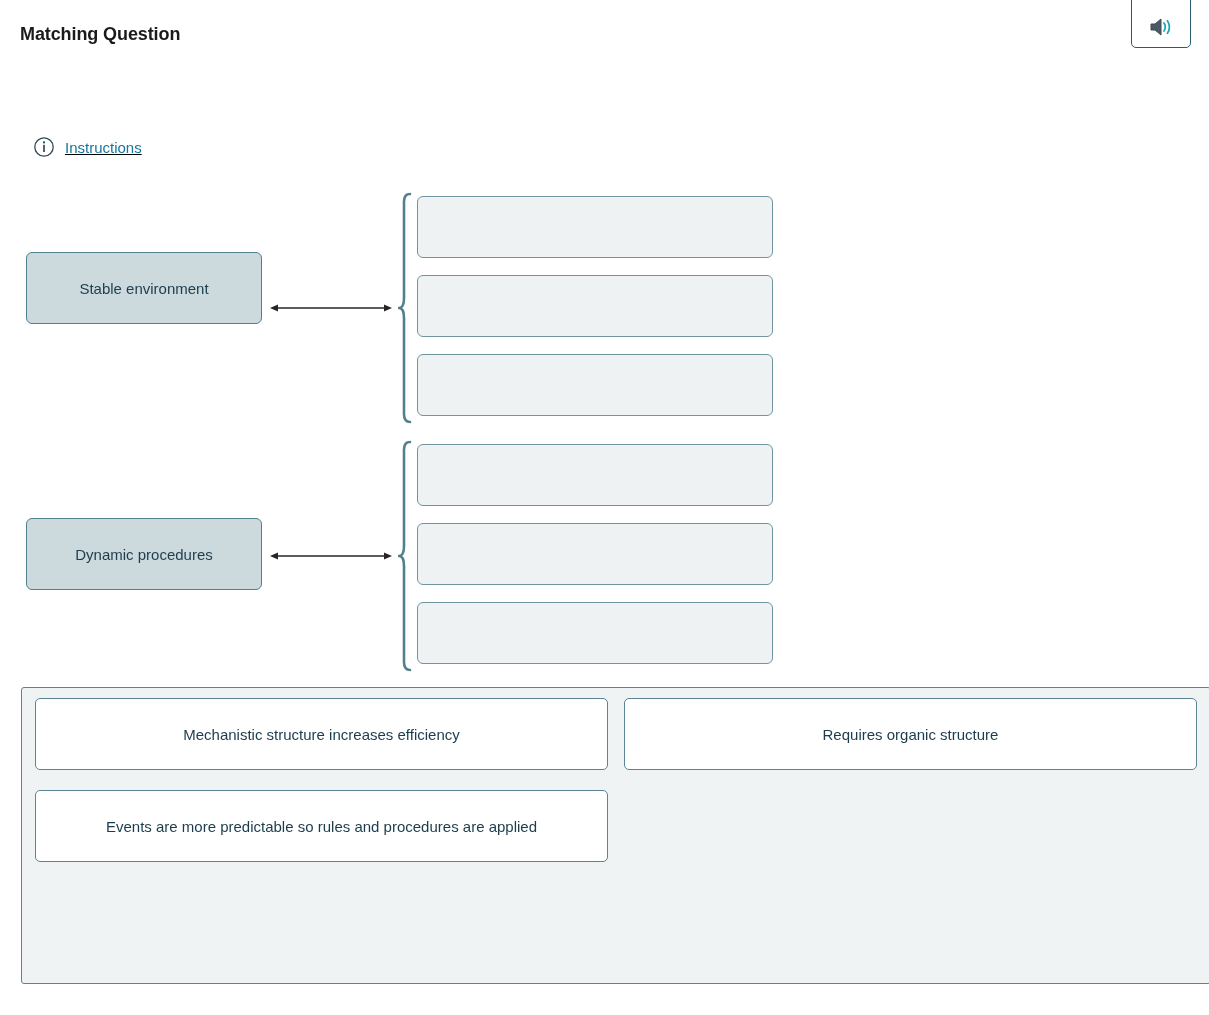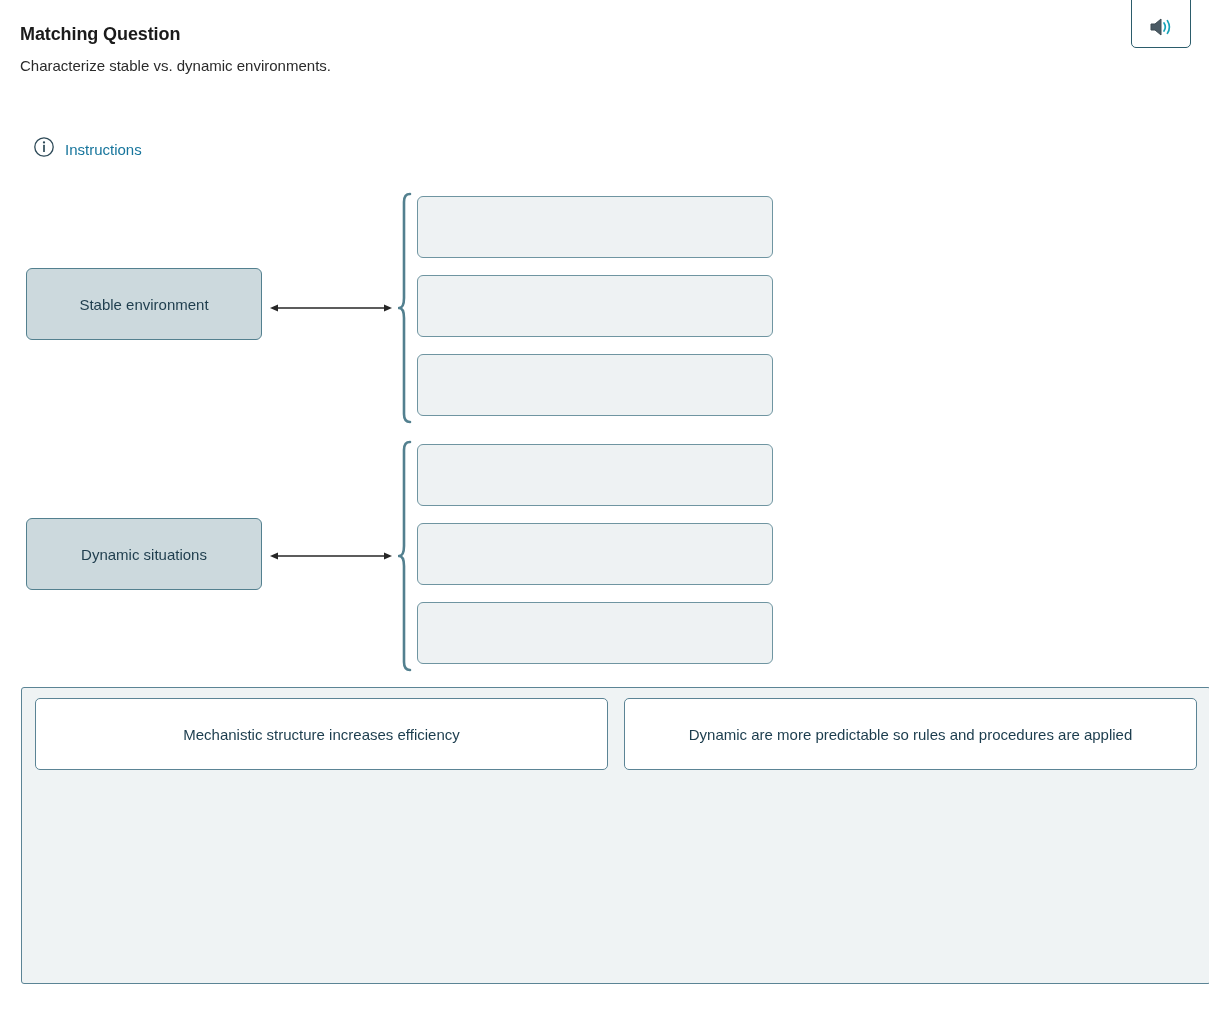--- a/index.html
+++ b/index.html
@@ -43,23 +43,24 @@
     padding-bottom: 9px;
     cursor: pointer;
   }
   .audio-btn svg { display: block; }
 
   
   .instructions {
     position: absolute;
     left: 33px; top: 136px;
     display: flex;
-    align-items: flex-end;
+    align-items: center;
     gap: 10px;
     cursor: pointer;
+    text-decoration: underline;
   }
   .instr-icon {
     width: 22px; height: 22px;
     display: block;
   }
   .instr-label {
     font-size: 15px;
     color: #17759c;
   }
 
@@ -72,21 +73,21 @@
     background: #ccd9dd;
     border: 1px solid #53808f;
     border-radius: 6px;
     display: flex;
     align-items: center;
     justify-content: center;
     font-size: 15px;
     color: #1e3d4d;
     cursor: pointer;
   }
-  .cat-stable  { top: 268px; text-align: center; }
+  .cat-stable  { top: 252px; text-align: center; }
   .cat-dynamic { top: 518px; }
 
   
   .connector {
     position: absolute;
     left: 270px;
     width: 122px;
     height: 12px;
   }
   .conn-stable  { top: 300px; }
@@ -146,21 +147,20 @@
     color: #1b3c4d;
     cursor: grab;
   }
 </style>
 </head>
 <body>
 
 <div class="page">
 
   <div class="q-title">Matching Question</div>
-  <div class="q-prompt">Characterize stable vs. dynamic environments.</div>
 
   <div class="audio-btn" title="Read question aloud">
     <span>
       <svg width="26" height="22" viewBox="0 0 26 22">
         <path d="M3 8 H7 L13 3 V19 L7 14 H3 Z" fill="#4a5a64" stroke="#3c4a52" stroke-width="1" stroke-linejoin="round"></path>
         <path d="M16 7 Q18.6 11 16 15" fill="none" stroke="#17a2b8" stroke-width="1.7" stroke-linecap="round"></path>
         <path d="M19.4 4.6 Q23.4 11 19.4 17.4" fill="none" stroke="#17a2b8" stroke-width="1.7" stroke-linecap="round"></path>
       </svg>
     </span>
   </div>
@@ -196,21 +196,21 @@
         <path d="M12 2 Q6 2 6 10 L6 106 Q6 116 1 116 Q6 116 6 126 L6 222 Q6 230 12 230" fill="none" stroke="#53808f" stroke-width="2.6" stroke-linecap="round" stroke-linejoin="round"></path>
       </svg>
     </span>
   </div>
 
   <div class="dropzone" style="top:196px;"></div>
   <div class="dropzone" style="top:275px;"></div>
   <div class="dropzone" style="top:354px;"></div>
 
   <div class="cat-box cat-dynamic">
-    <span>Dynamic situations</span>
+    <span>Dynamic procedures</span>
   </div>
 
   <div class="connector conn-dynamic">
     <span>
       <svg width="122" height="12" viewBox="0 0 122 12">
         <line x1="6" y1="6" x2="116" y2="6" stroke="#262626" stroke-width="1.6"></line>
         <path d="M0 6 L8 2.4 L8 9.6 Z" fill="#262626"></path>
         <path d="M122 6 L114 2.4 L114 9.6 Z" fill="#262626"></path>
       </svg>
     </span>
@@ -224,17 +224,18 @@
     </span>
   </div>
 
   <div class="dropzone" style="top:444px;"></div>
   <div class="dropzone" style="top:523px;"></div>
   <div class="dropzone" style="top:602px;"></div>
 
   <div class="answer-bank">
     <div class="bank-grid">
       <div class="opt">Mechanistic structure increases efficiency</div>
-      <div class="opt">Dynamic are more predictable so rules and procedures are applied</div>
+      <div class="opt">Requires organic structure</div>
+      <div class="opt">Events are more predictable so rules and procedures are applied</div>
     </div>
   </div>
 
 </div>
 
 </body></html>

